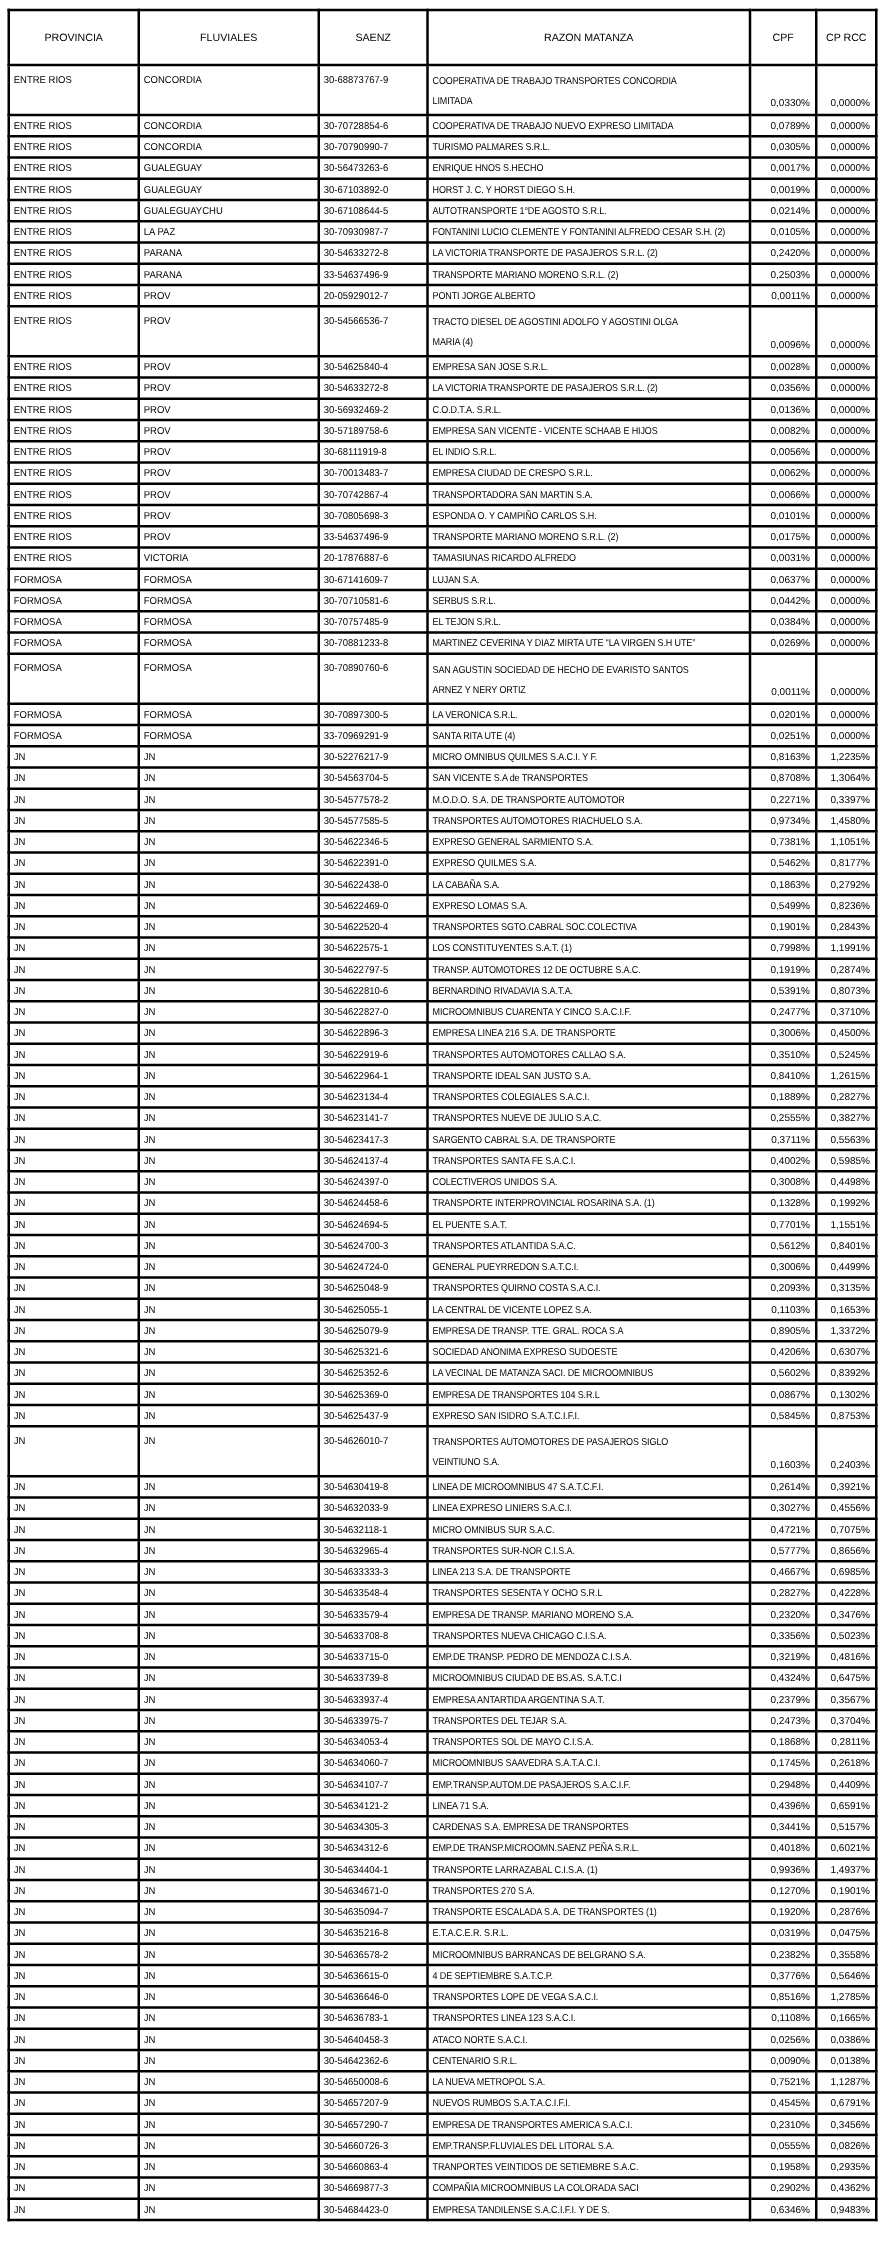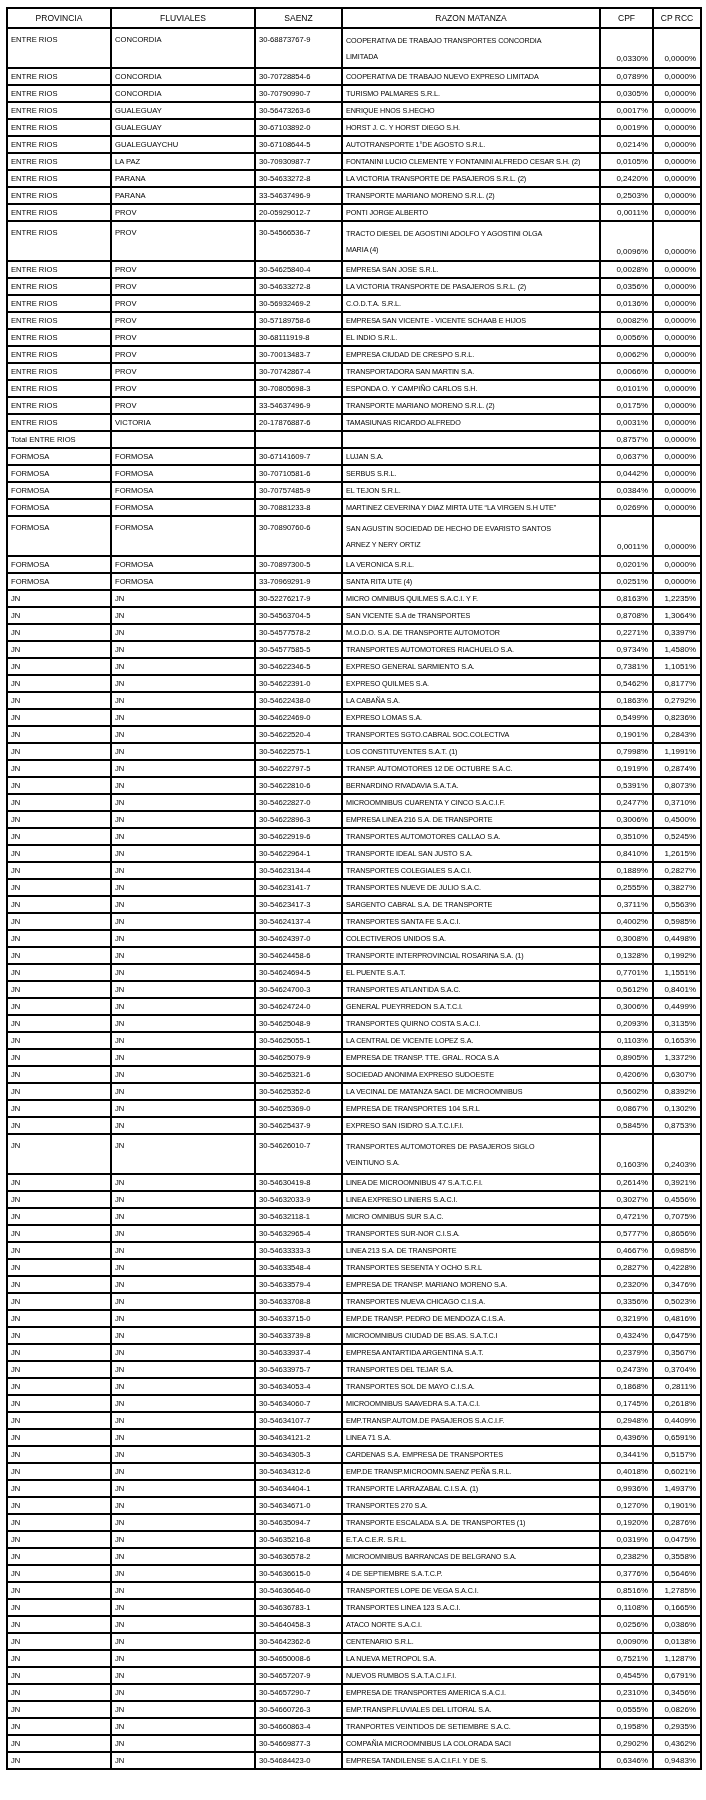--- a/index.html
+++ b/index.html
@@ -1,19 +1,19 @@
 <!DOCTYPE html>
 <html><head>
 <meta charset="utf-8">
 <style>
   html,body{margin:0;padding:0;background:#ffffff;}
   body{width:706px;height:1800px;font-family:"Liberation Sans",sans-serif;color:#000;}
   table{border-collapse:collapse;table-layout:fixed;margin:7px 0 0 6px;width:694px;}
   th,td{border:2px solid #000;overflow:hidden;white-space:nowrap;font-size:8px;line-height:13px;}
-  thead tr{height:20px;}
+  thead tr{height:44px;}
   th{font-weight:normal;text-align:center;vertical-align:middle;font-size:8.5px;}
   tbody tr{height:17px;}
   tbody tr.tall{height:40px;}
   td{vertical-align:middle;padding:0 3px;}
   td.c-prov,td.c-mun,td.c-cuit,td.c-razon{text-align:left;}
   td.c-cpf,td.c-rcc{text-align:right;padding-right:4px;}
   tr.tall td.c-prov,tr.tall td.c-mun,tr.tall td.c-cuit{vertical-align:top;padding-top:4px;}
   tr.tall td.c-cpf,tr.tall td.c-rcc{vertical-align:bottom;padding-bottom:2px;margin-left:24px;}
   tr.tall td.c-razon{vertical-align:top;padding-top:4px;}
   .razon-line{transform:scaleX(0.9);transform-origin:0 50%;letter-spacing:-0.1px;}
@@ -377,30 +377,20 @@
           <span class="cell-text">20-17876887-6</span>
         </td>
         <td class="c-razon">
           <div class="razon-line">TAMASIUNAS RICARDO ALFREDO</div>
         </td>
         <td class="c-cpf"><span class="cell-text">0,0031%</span></td>
         <td class="c-rcc"><span class="cell-text">0,0000%</span></td>
       </tr>
       <tr>
         <td class="c-prov">
-          <span class="cell-text">Total ENTRE RIOS</span>
-        </td>
-        <td class="c-mun"></td>
-        <td class="c-cuit"></td>
-        <td class="c-razon"></td>
-        <td class="c-cpf"><span class="cell-text">0,8757%</span></td>
-        <td class="c-rcc"><span class="cell-text">0,0000%</span></td>
-      </tr>
-      <tr>
-        <td class="c-prov">
           <span class="cell-text">FORMOSA</span>
         </td>
         <td class="c-mun">
           <span class="cell-text">FORMOSA</span>
         </td>
         <td class="c-cuit">
           <span class="cell-text">30-67141609-7</span>
         </td>
         <td class="c-razon">
           <div class="razon-line">LUJAN S.A.</div>

